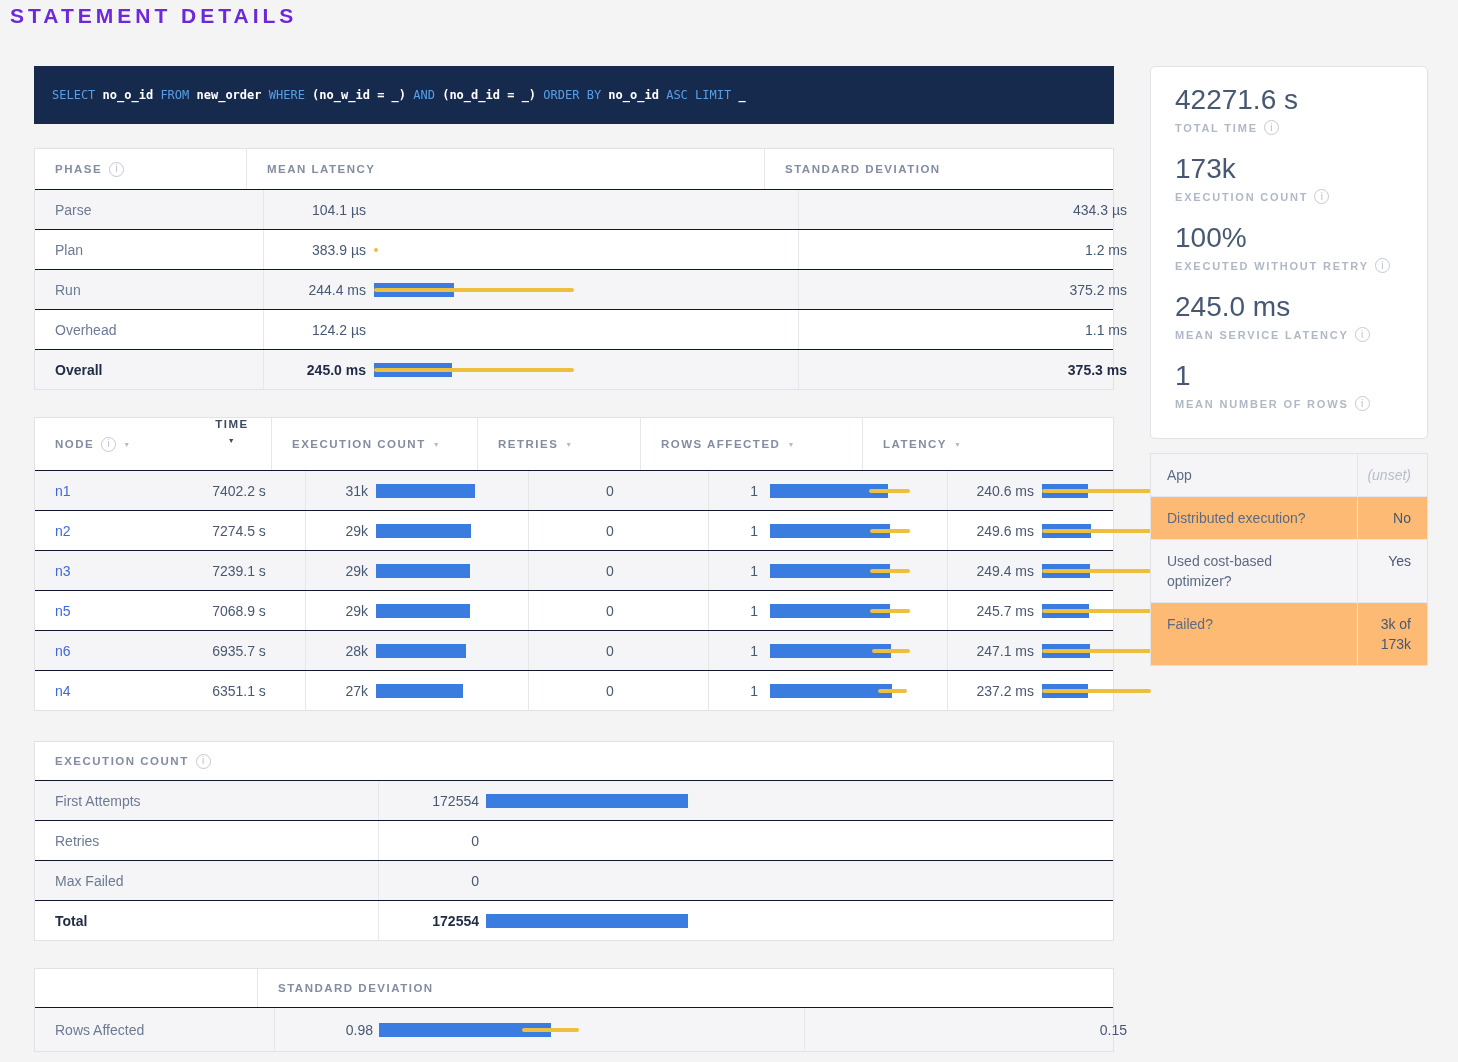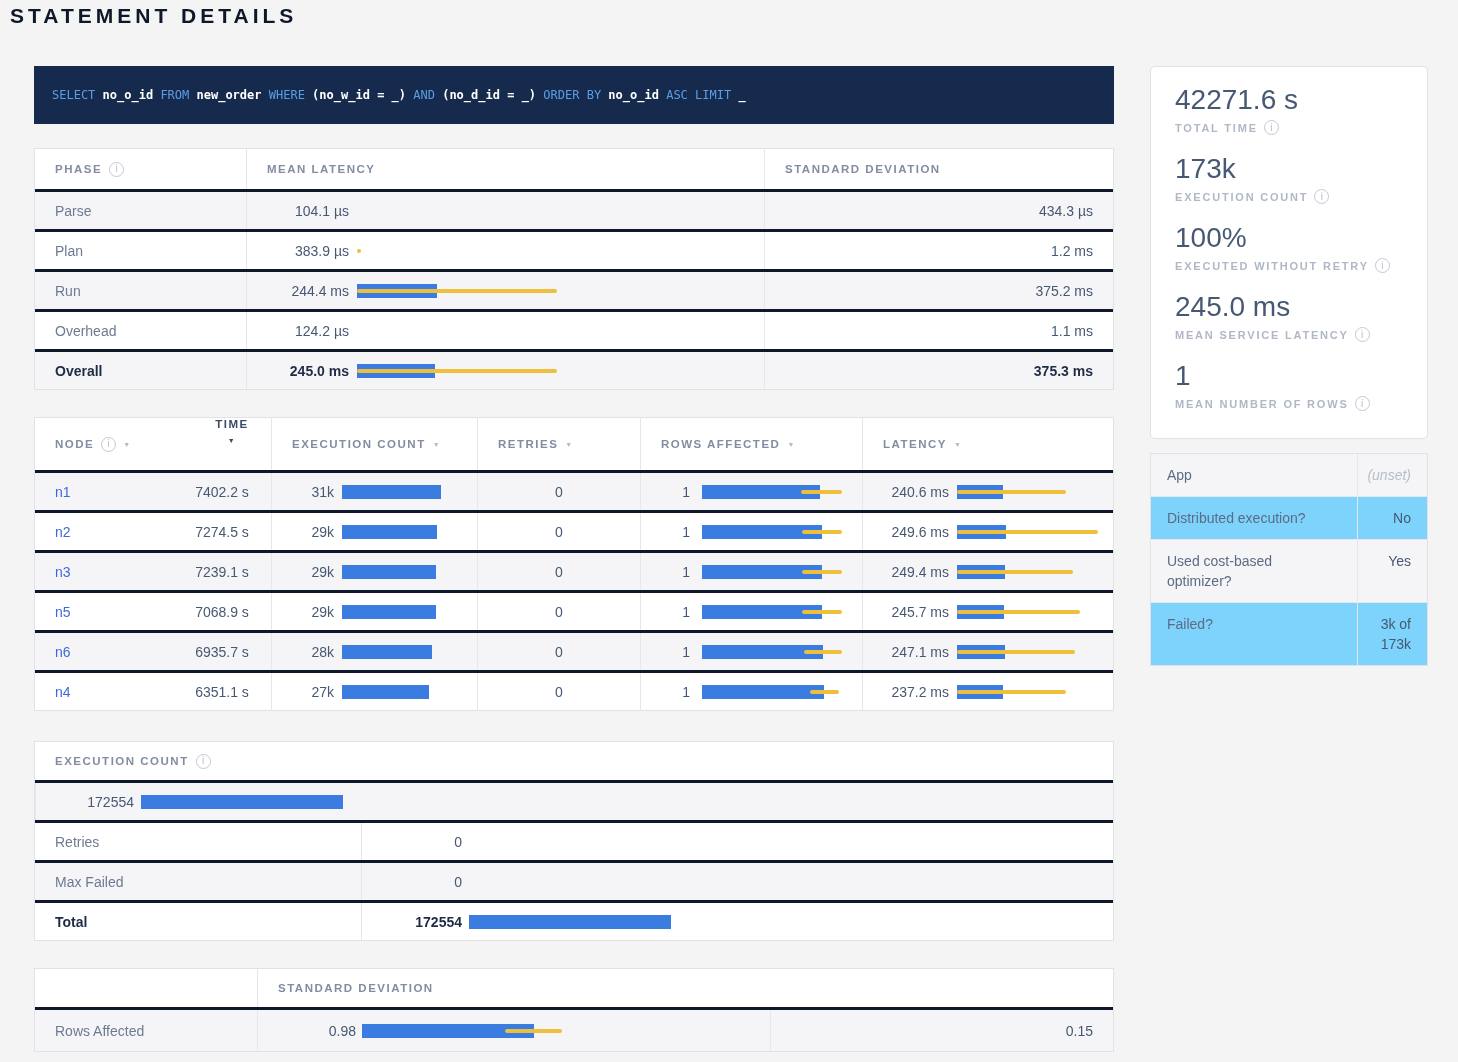--- a/index.html
+++ b/index.html
@@ -5,38 +5,38 @@
   * { box-sizing: border-box; }
   html,body { margin:0; padding:0; }
   body {
     width:1458px; height:1062px; position:relative;
     background:#f4f4f5;
     font-family:"Liberation Sans", sans-serif;
     color:#475872;
   }
   .page-title {
     position:absolute; left:10px; top:4px;
-    font-size:21px; font-weight:700; letter-spacing:4px; color:#0f172a;
+    font-size:21px; font-weight:700; letter-spacing:4px; color:#6d28d9;
   }
   .main { position:absolute; left:34px; top:66px; width:1080px; }
   .sidebar { position:absolute; left:1150px; top:66px; width:278px; }
 
   
   .sql-box {
     height:58px; background:#152a4c; display:flex; align-items:center;
     padding:0 18px; margin-bottom:24px;
     font-family:"DejaVu Sans Mono", monospace; font-size:12px; white-space:pre;
   }
   .sql-box .kw { color:#5a9fe5; }
   .sql-box .id { color:#ffffff; font-weight:700; }
 
   
   .tbl { background:#ffffff; border:1px solid #e0e2e7; }
   .t-row { display:grid; }
-  .tbl > .t-row:not(:first-child) { border-top:3px solid #0f172a; }
+  .tbl > .t-row:not(:first-child) { border-top:1px solid #0f172a;gap:17px; }
   .alt { background:#f5f5f7; }
   .cell { height:100%; display:flex; align-items:center; padding-left:20px; }
   .vl { border-left:1px solid #e5e7ec; }
   .cell-center { justify-content:center; padding-left:0; }
   .cell-right { justify-content:flex-end; padding-right:20px; padding-left:0;text-align:center; }
 
   .hdr {
     font-size:11.5px; font-weight:700; letter-spacing:1.5px; color:#828da2;
     display:flex; align-items:center; gap:7px; padding-left:20px; height:100%;
   }
@@ -80,21 +80,21 @@
   .stats-card {
     background:#fff; border:1px solid #e0e2e7; border-radius:5px;
     padding:16px 24px 10px;
   }
   .stat { margin-bottom:17px; }
   .stat .v { font-size:28px; color:#475872; line-height:34px; }
   .stat .l {
     font-size:11px; letter-spacing:1.8px; color:#b0b8c6; font-weight:600;
     display:flex; align-items:center; gap:6px; margin-top:3px;
   }
-  .info-tbl { margin-top:14px; background:#7dd3fc; border:1px solid #e0e2e7; }
+  .info-tbl { margin-top:14px; background:#fdba74; border:1px solid #e0e2e7; }
   .info-row { display:grid; grid-template-columns:182px 94px; align-items:start; }
   .info-tbl > .info-row:not(:first-child) { border-top:1px solid #e5e7ec; }
   .info-row .k { padding:11px 10px 11px 16px; font-size:14px; color:#5c6b84; line-height:20px; }
   .info-row .w {
     border-left:1px solid #e5e7ec; padding:11px 16px 11px 4px; font-size:14px;
     color:#475872; text-align:right; line-height:20px; height:100%;margin-left:24px;
   }
   .info-row .w.unset { color:#b6bdc9; font-style:italic; }
 </style>
 </head>
@@ -409,20 +409,23 @@
 
   <div class="tbl mb-exec">
     <div class="t-row g-exec-title">
       <div class="hdr">
         <span>EXECUTION COUNT</span>
         <span class="info-i">i</span>
       </div>
     </div>
 
   <div class="t-row g-exec alt">
+        <div class="cell">
+          <span class="lbl">First Attempts</span>
+        </div>
         <div class="cell vl">
           <span class="val num-slot " style="width: 80px;">172554</span>
           <div class="bar" style="width: 220px; margin-left: 7px;">
             <div class="b" style="width: 202px;"></div>
           </div>
         </div>
       </div>
       <div class="t-row g-exec">
         <div class="cell">
           <span class="lbl">Retries</span>

